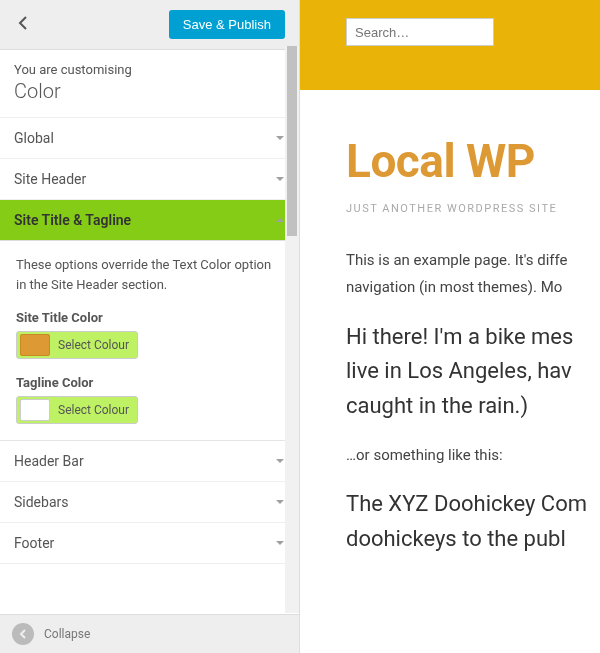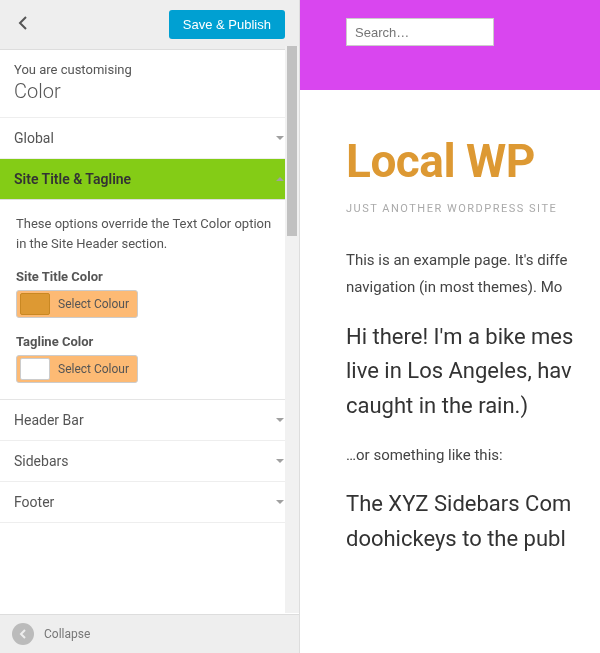--- a/index.html
+++ b/index.html
@@ -86,21 +86,21 @@
   }
   .section-body .desc {
     color: #555; font-size: 13px; line-height: 1.5; margin-bottom: 16px;
   }
   .color-opt { margin-bottom: 16px; }
   .color-opt:last-child { margin-bottom: 0; }
   .color-opt .lbl { font-size: 13px; color: #555; margin-bottom: 6px; display: block; font-weight: bold; }
   .color-pick {
     display: inline-flex; align-items: center;
     border: 1px solid #ccc; border-radius: 3px;
-    background: #fdba74; cursor: pointer;
+    background: #bef264; cursor: pointer;
     height: 28px;
   }
   .swatch {
     width: 30px; height: 22px;
     margin: 0 0 0 3px;
     border-radius: 2px;
   }
   .swatch.orange { background: #dd9933; border: 1px solid #c98823; }
   .swatch.empty  { background: #fff; border: 1px solid #ccc; }
   .pick-label { padding: 0 8px; font-size: 12px; color: #555; }
@@ -138,21 +138,21 @@
   }
 
   
   .preview {
     flex: 1;
     background: #fff;
     overflow: hidden;
     position: relative;
   }
   .pv-top {
-    background: #d946ef;
+    background: #eab308;
     height: 90px;
     padding: 18px 0 0 46px;
   }
   .search-box {
     width: 148px;
     height: 28px;
     border: 1px solid #ccc;
     background: #fff;
     display: flex; align-items: center;
     padding: 0 8px;
@@ -221,20 +221,26 @@
         <div class="line2">Color</div>
       </div>
 
       <div class="section-row">
         <span>Global</span>
         <span class="chev"><svg viewBox="0 0 10 10">
               <path d="M1 3 L5 7 L9 3 Z"></path>
             </svg></span>
       </div>
 
+      <div class="section-row">
+        <span>Site Header</span>
+        <span class="chev"><svg viewBox="0 0 10 10">
+              <path d="M1 3 L5 7 L9 3 Z"></path>
+            </svg></span>
+      </div>
 
       <div class="section-row open">
         <span>Site Title &amp; Tagline</span>
         <span class="chev"><svg viewBox="0 0 10 10">
               <path d="M1 7 L5 3 L9 7 Z"></path>
             </svg></span>
       </div>
 
       <div class="section-body">
         <div class="desc">These options override the Text Color option in the Site Header section.</div>
@@ -307,18 +313,18 @@
 
       <div class="para">This is an example page. It's diffe</div>
       <div class="para" style="margin-top:-18px">navigation (in most themes). Mo</div>
 
       <div class="big">Hi there! I'm a bike mes</div>
       <div class="big" style="margin-top:-18px">live in Los Angeles, hav</div>
       <div class="big" style="margin-top:-18px">caught in the rain.)</div>
 
       <div class="para">…or something like this:</div>
 
-      <div class="big">The XYZ Sidebars Com</div>
+      <div class="big">The XYZ Doohickey Com</div>
       <div class="big" style="margin-top:-18px">doohickeys to the publ</div>
     </div>
   </div>
 
 </div>
 
 </body></html>

